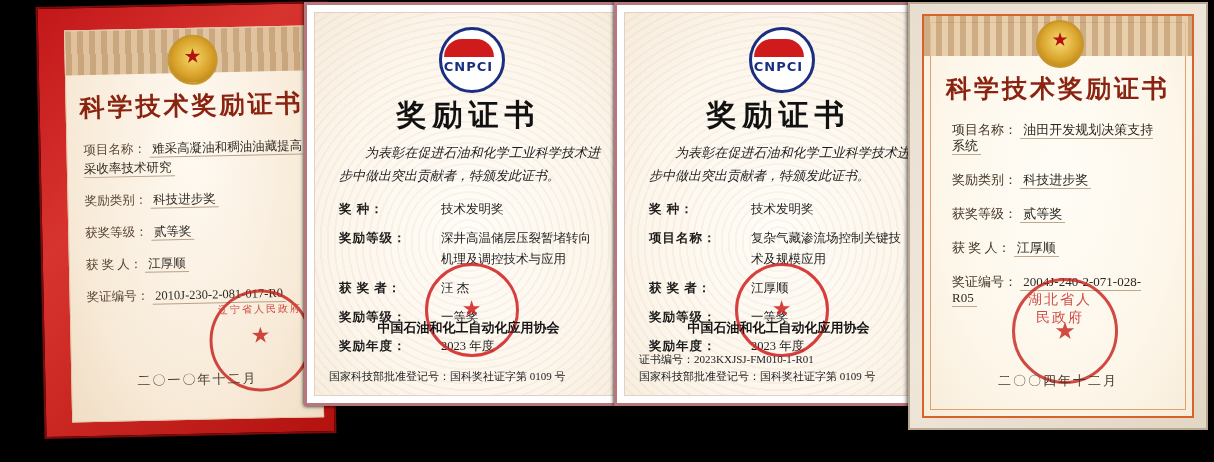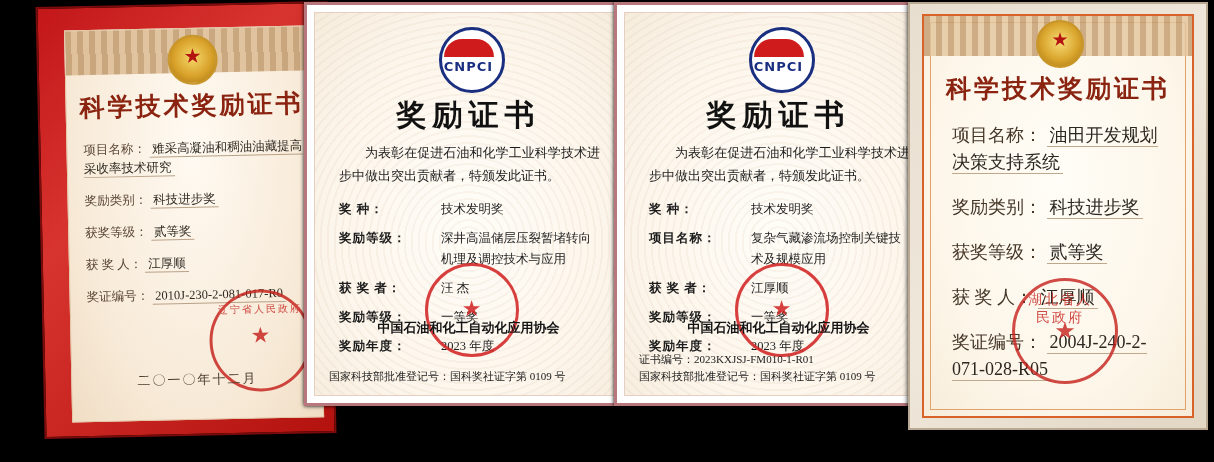--- a/index.html
+++ b/index.html
@@ -209,20 +209,21 @@
   }
   .cnpci .lead {
     position: absolute;
     left: 24px; right: 22px;
     top: 128px;
     font-size: 13px;
     line-height: 23px;
     color: #1c1c1c;
     text-align: justify;
     text-indent: 26px;
+    font-style: italic;
   }
   .cnpci .fields {
     position: absolute;
     left: 24px; right: 22px;
     top: 186px;
     font-size: 12.5px;
     line-height: 21px;
     color: #1c1c1c;
   }
   .cnpci .fields .row {
@@ -327,23 +328,23 @@
     font-size: 25px;
     letter-spacing: 3px;
     color: #8a2411;
     font-weight: bold;
     font-family: "DejaVu Serif", serif;
   }
   #cert4 .rows {
     position: absolute;
     left: 28px; right: 32px;
     top: 106px;
-    font-size: 18px;
+    font-size: 13px;
     color: #453728;
-    line-height: 27px;
+    line-height: 16px;
   }
   #cert4 .rows .row { margin-bottom: 18px; }
   #cert4 .rows .val {
     color: #2c2720;
     border-bottom: 1px solid #bfa98d;
     padding: 0 3px 1px 3px;
   }
   #cert4 .seal {
     position: absolute;
     left: 88px;
@@ -528,16 +529,17 @@
         </div>
         <div class="row">
           <span class="lab">奖证编号：</span>
           <span class="val">2004J-240-2-071-028-R05</span>
         </div>
       </div>
       <div class="seal">
         <div class="sw">湖北省人民政府</div>
         <div class="st">★</div>
       </div>
+      <div class="date">二〇〇四年十二月</div>
     </div>
   </div>
 
 </div>
 
 </body></html>

